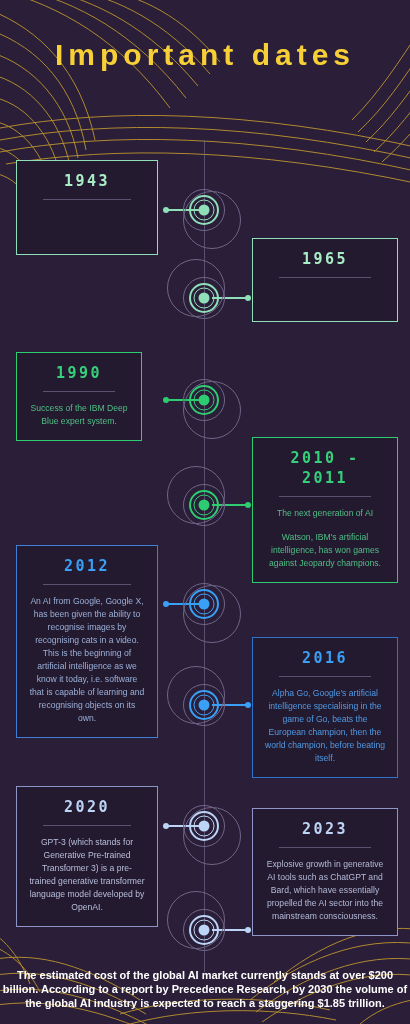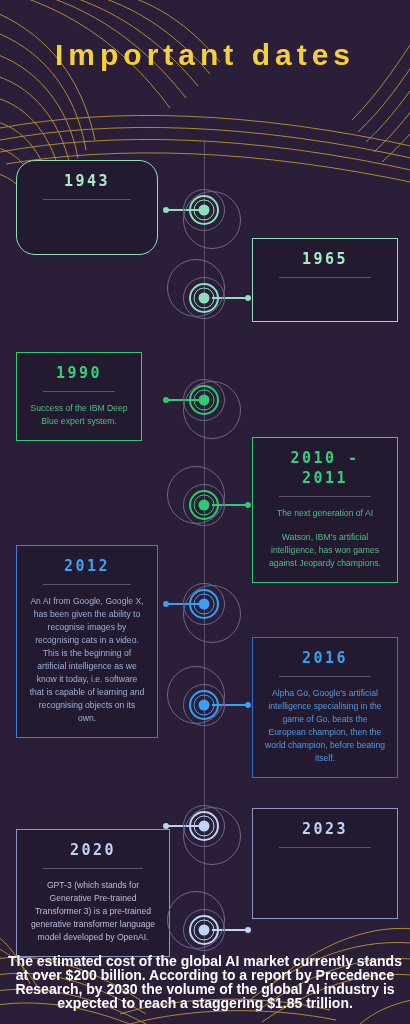--- a/index.html
+++ b/index.html
@@ -101,21 +101,21 @@
   .t-lav2{border-color:#8d95c9;}
   .t-lav2 .year{color:#bcd4f5;}
   .t-lav2 p{color:#b3bad8;}
 
   
   .footer{
     position:absolute;left:0;bottom:14px;width:410px;
     padding:0 0;box-sizing:border-box;
     text-align:center;
     color:#ffffff;
-    font-size:14px;
+    font-size:11px;
     font-weight:bold;
     line-height:14px;
   }
 </style>
 </head>
 <body>
 
 <div id="root">
 
   <svg class="deco" viewBox="0 0 410 1024" preserveAspectRatio="none">
@@ -164,21 +164,21 @@
 
   <div class="header">
     <div class="title">
       <span>Important dates</span>
     </div>
   </div>
 
   <div class="axis"></div>
 
   <div id="timeline-layer">
-      <div class="card t-mint" style="left: 16px; top: 160px; width: 142px; min-height: 95px; border-radius: 19px;">
+      <div class="card t-mint" style="left: 16px; top: 160px; width: 142px; min-height: 95px;">
         <div class="year">1943</div>
         <div class="rule"></div>
       </div>
       <div class="conn left" style="left: 164px; top: 209px; width: 38px; background: rgb(143, 224, 184);">
         <span class="cap" style="background: rgb(143, 224, 184);"></span>
       </div>
       <div class="node" style="left: 204px; top: 210px;">
         <span class="ring outer" style="left: 8px; top: 10px;"></span>
         <span class="ring outer2"></span>
         <span class="ring mid" style="border-color: rgb(143, 224, 184);"></span>
@@ -253,38 +253,39 @@
       <div class="conn right" style="left: 212px; top: 704px; width: 38px; background: rgb(58, 160, 245);">
         <span class="cap" style="background: rgb(58, 160, 245);"></span>
       </div>
       <div class="node" style="left: 204px; top: 705px;">
         <span class="ring outer" style="left: -8px; top: -10px;"></span>
         <span class="ring outer2"></span>
         <span class="ring mid" style="border-color: rgb(58, 160, 245);"></span>
         <span class="ring inner" style="border-color: rgb(58, 160, 245);"></span>
         <span class="dot" style="background: rgb(58, 160, 245);"></span>
       </div>
-      <div class="card t-lav" style="left: 16px; top: 786px; width: 154px; min-height: 122px; margin-top: 43px;">
+      <div class="card t-lav" style="left: 16px; top: 786px; width: 142px; min-height: 122px;">
         <div class="year">2020</div>
         <div class="rule"></div>
         <p>GPT-3 (which stands for Generative Pre-trained Transformer 3) is a pre-trained generative transformer language model developed by OpenAI.</p>
       </div>
       <div class="conn left" style="left: 164px; top: 825px; width: 38px; background: rgb(188, 212, 245);">
         <span class="cap" style="background: rgb(188, 212, 245);"></span>
       </div>
       <div class="node" style="left: 204px; top: 826px;">
         <span class="ring outer" style="left: 8px; top: 10px;"></span>
         <span class="ring outer2"></span>
         <span class="ring mid" style="border-color: rgb(188, 212, 245);"></span>
         <span class="ring inner" style="border-color: rgb(188, 212, 245);"></span>
         <span class="dot" style="background: rgb(188, 212, 245);"></span>
       </div>
       <div class="card t-lav2" style="left: 252px; top: 808px; width: 146px; min-height: 111px;">
         <div class="year">2023</div>
         <div class="rule"></div>
+        <p>Explosive growth in generative AI tools such as ChatGPT and Bard, which have essentially propelled the AI sector into the mainstream consciousness.</p>
       </div>
       <div class="conn right" style="left: 212px; top: 929px; width: 38px; background: rgb(188, 212, 245);">
         <span class="cap" style="background: rgb(188, 212, 245);"></span>
       </div>
       <div class="node" style="left: 204px; top: 930px;">
         <span class="ring outer" style="left: -8px; top: -10px;"></span>
         <span class="ring outer2"></span>
         <span class="ring mid" style="border-color: rgb(188, 212, 245);"></span>
         <span class="ring inner" style="border-color: rgb(188, 212, 245);"></span>
         <span class="dot" style="background: rgb(188, 212, 245);"></span>

